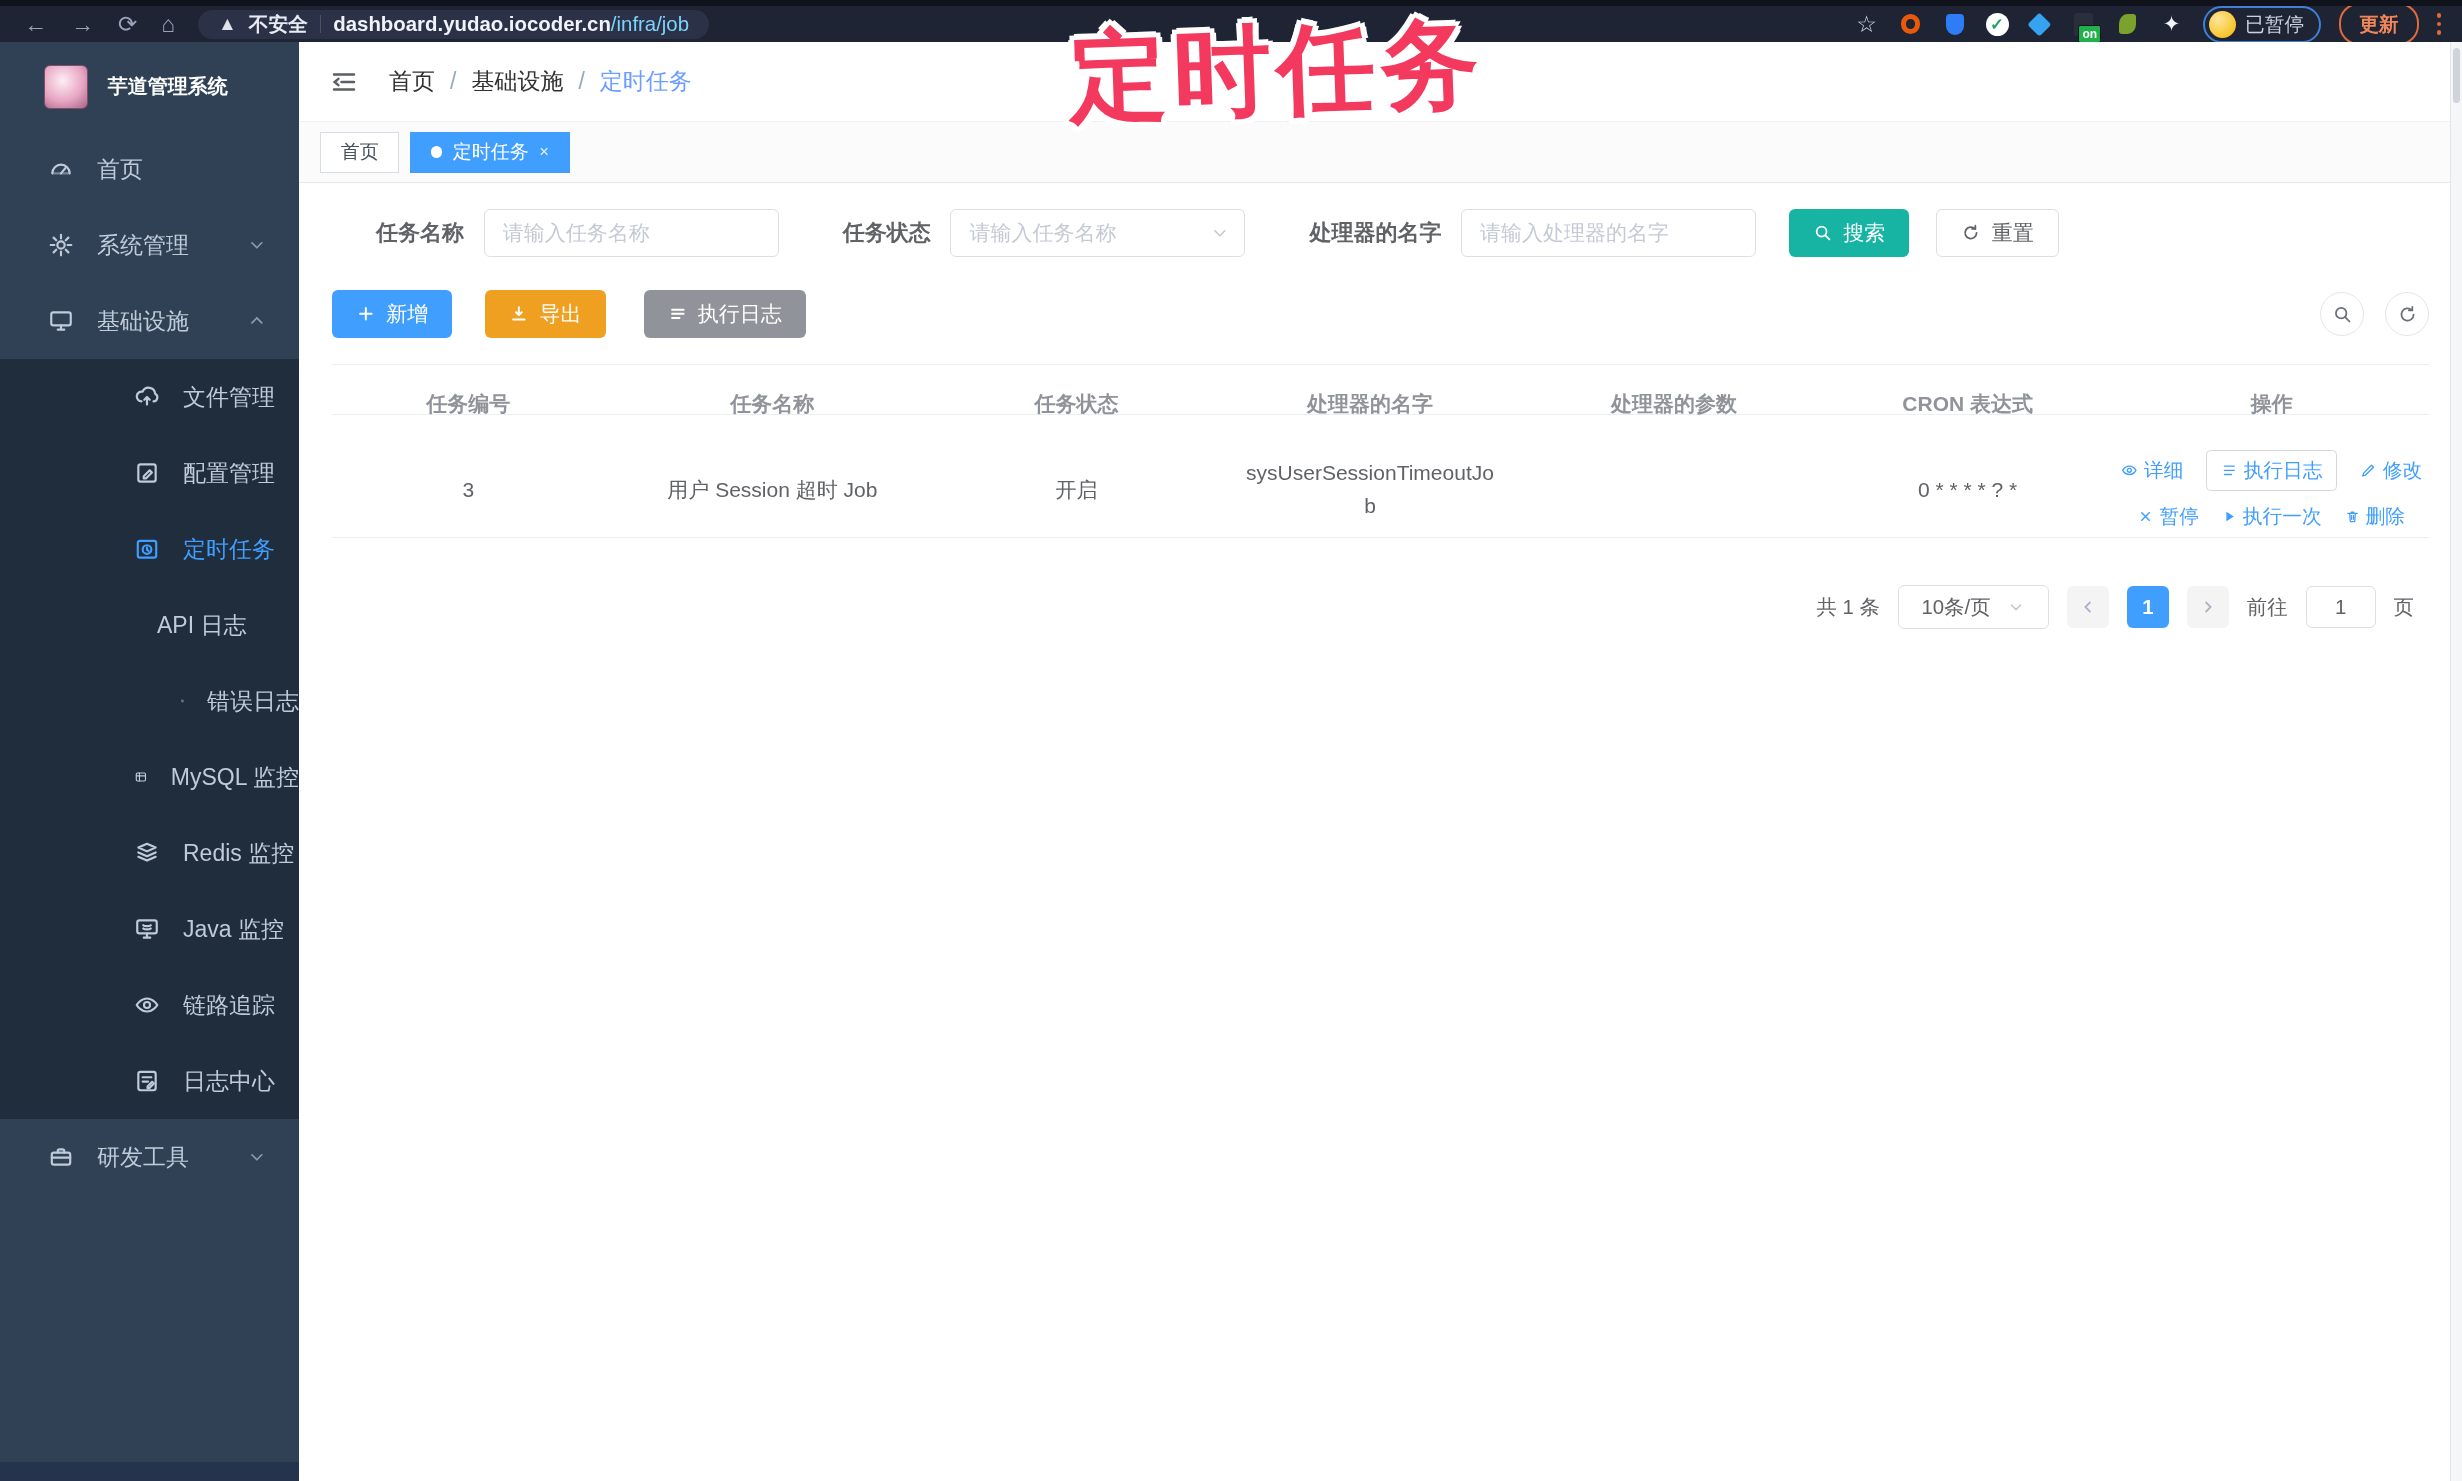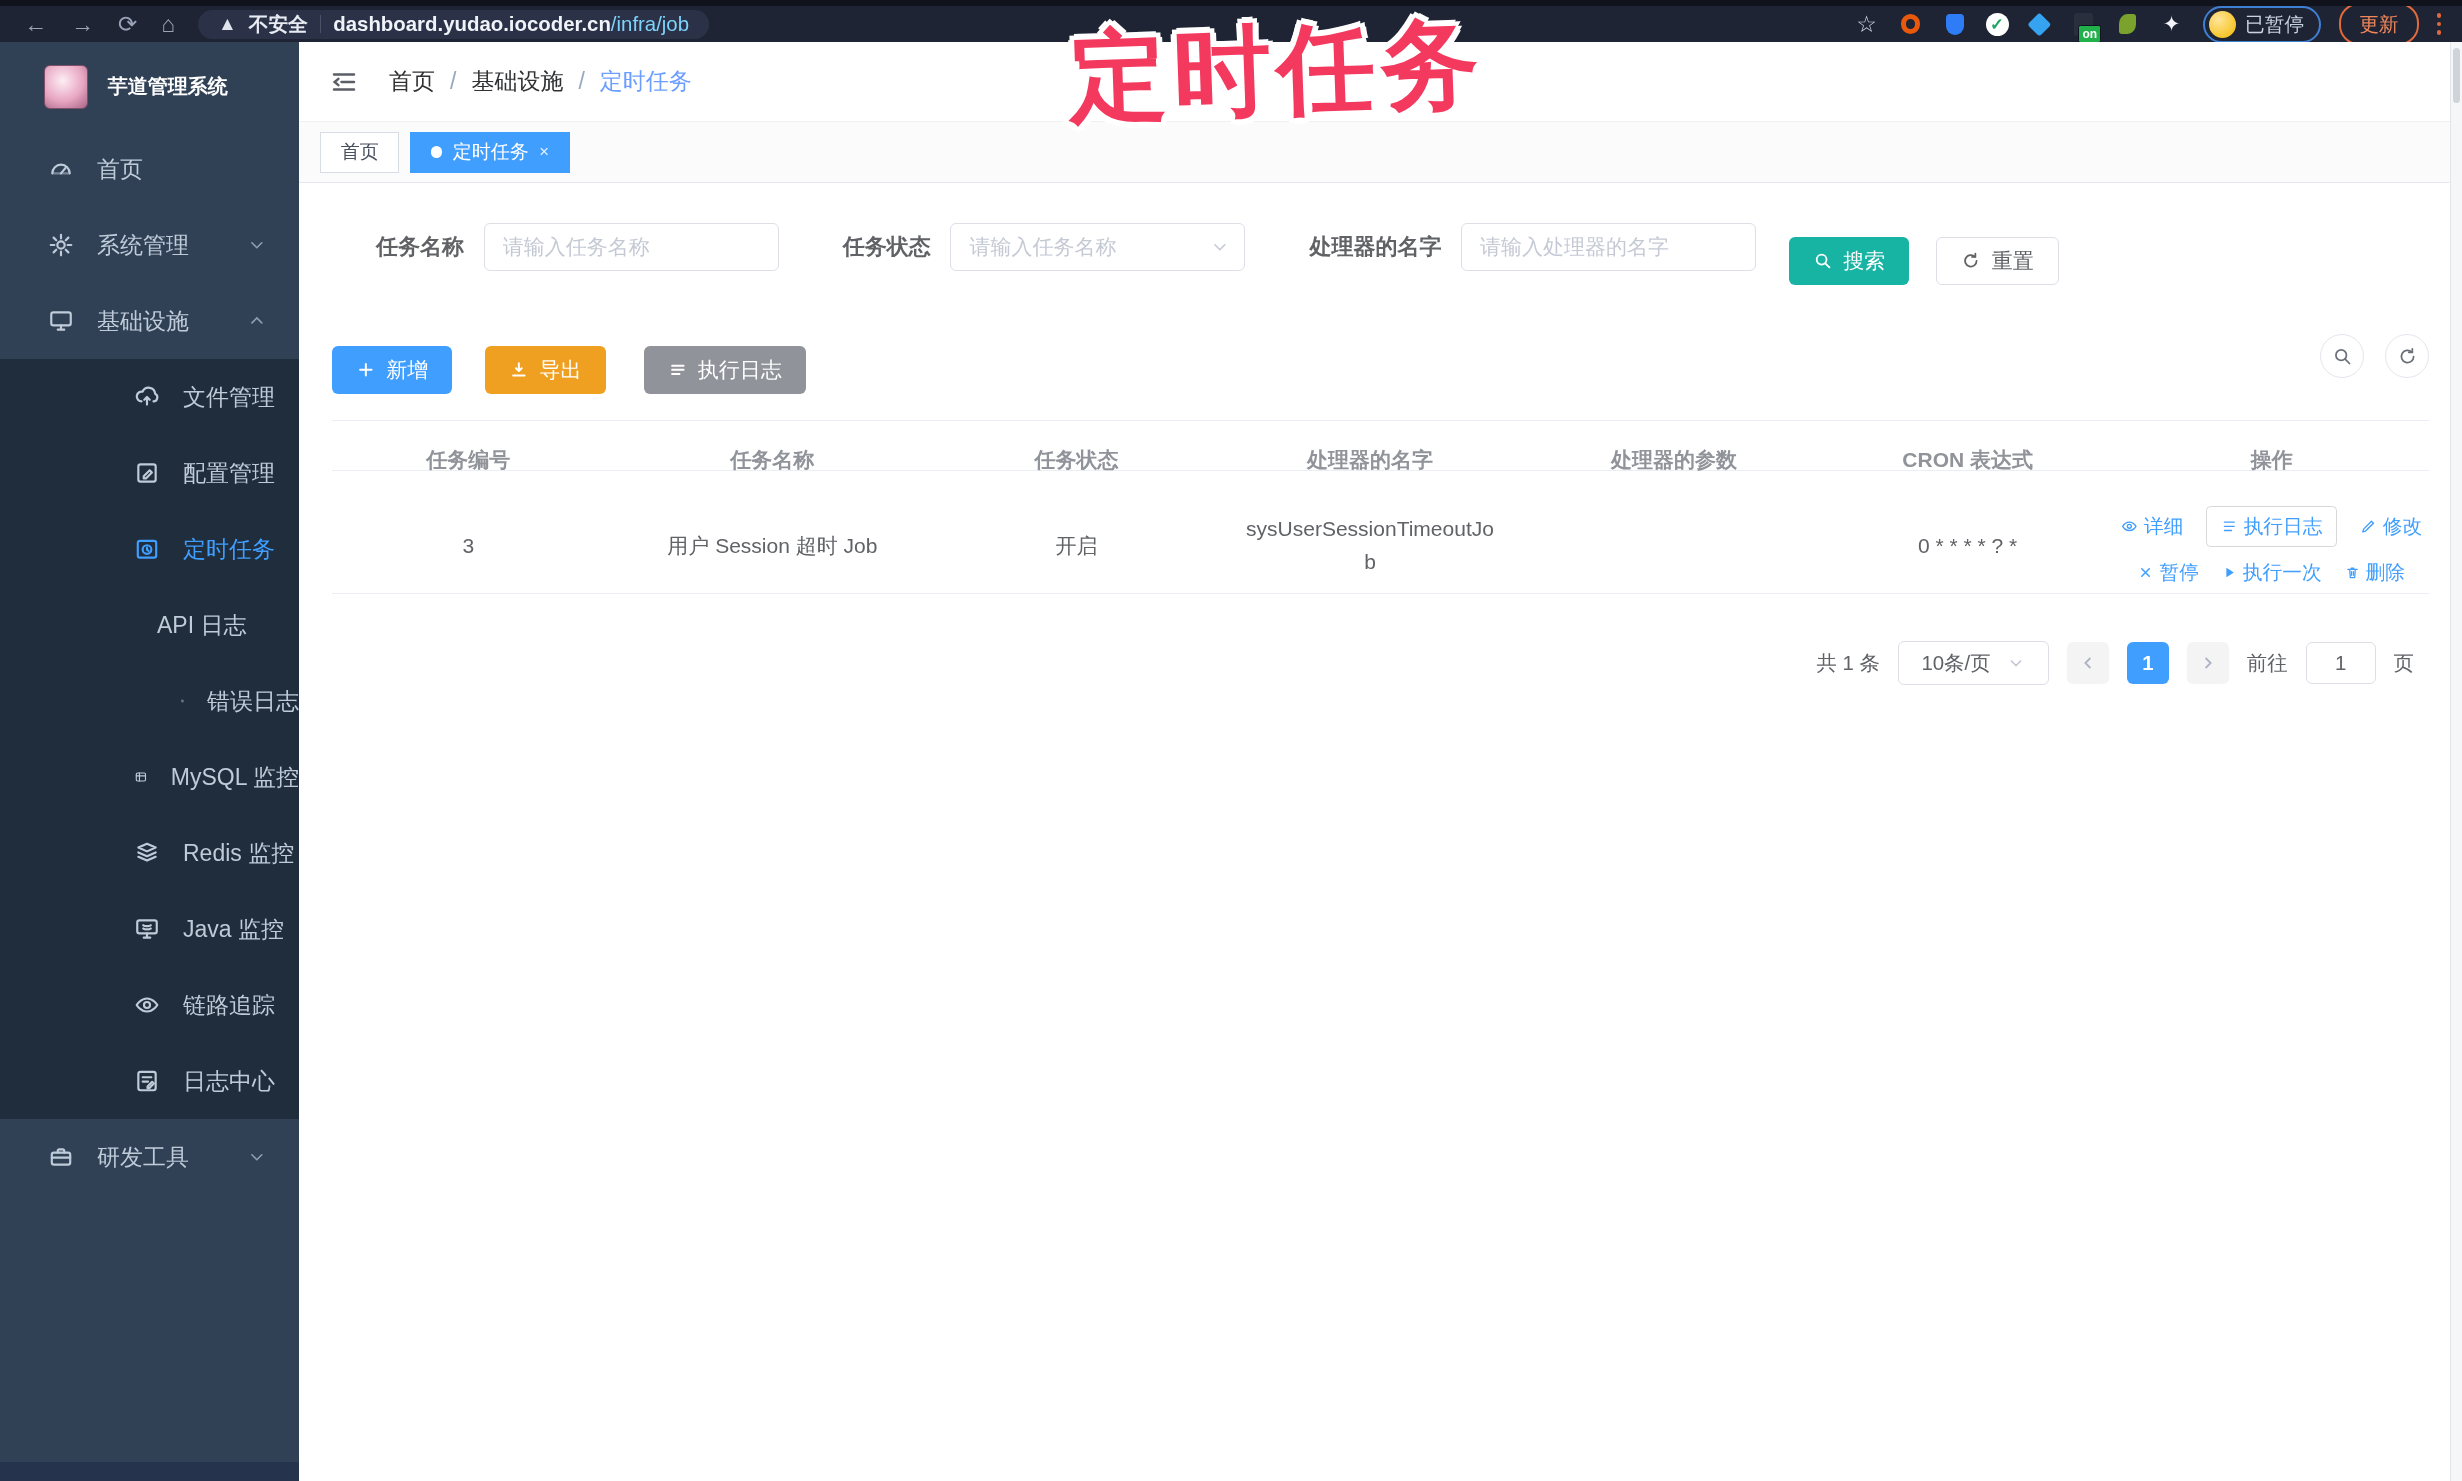--- a/index.html
+++ b/index.html
@@ -27,21 +27,21 @@
   .shield { width:18px; height:21px; background:#2f7df6; border-radius:3.8px 3.8px 9px 9px; }
   .checkc { width:23px; height:23px; background:#fff; border-radius:50%; display:flex; align-items:center; justify-content:center; color:#21a366; font-size:16.7px; font-weight:bold; }
   .gem { width:16.7px; height:16.7px; background:#35a3f0; transform:rotate(45deg); border-radius:3px; }
   .darkbox { width:19.7px; height:23px; background:#2a2f3d; border-radius:3px; }
   .on-badge { position:absolute; bottom:-6px; right:-4.5px; background:#21b14b; color:#fff; font-size:12px; font-weight:bold; padding:0.8px 3px; border-radius:2.3px; border:1.5px solid #0f1320; }
   .leaf { width:16.7px; height:19.7px; background:#7aa22c; border-radius:50% 3px 50% 3px; }
   .paw { color:#f2f4f8; font-size:21px; }
   .paused-pill { display:flex; align-items:center; gap:9px; border:2.3px solid #3f7fd4; border-radius:21px; padding:3px 15px 3px 4.5px; }
   .emoji-face { width:27px; height:27px; border-radius:50%; background:radial-gradient(circle at 35% 32%, #ffe59a, #f6c62d 70%, #d9a51a); }
   .paused-label { color:#c9d2e2; font-size:19.7px; }
-  .update-pill { border:2.3px solid #e06a3a; border-radius:19.7px; padding:5.3px 18px; color:#f0875a; font-size:19.7px; font-weight:normal; }
+  .update-pill { border:2.3px solid #e06a3a; border-radius:19.7px; padding:5.3px 18px; color:#f0875a; font-size:19.7px; font-weight:bold; }
   .kebab { display:flex; flex-direction:column; gap:3.8px; }
   .kebab i { width:4.5px; height:4.5px; border-radius:50%; background:#e06a3a; }
 
   
   .window { display:flex; height:1440px; }
 
   
   .sidebar { width:299px; flex-shrink:0; background:#304156; color:#bfcbd9; display:flex; flex-direction:column; }
   .logo-row { height:89px; display:flex; align-items:center; padding-left:44px; gap:19.7px; }
   .logo-img { width:44px; height:44px; border-radius:6px; background:radial-gradient(circle at 42% 35%, #fdeef4, #e8a7c3 55%, #a86487); border:1.5px solid #7d4f68; }
@@ -77,21 +77,21 @@
   .content { flex:1; background:#fff; padding-top:26px; }
 
   
   .filter-row { display:flex; align-items:center; margin-left:77px; font-size:22px; color:#606266; }
   .f-label { font-weight:bold; margin-right:19.7px; white-space:nowrap; }
   .inp { width:295px; height:48px; border:1.5px solid #dcdfe6; border-radius:6px; padding:0 18px; font-size:21px; color:#606266; font-family:"Liberation Sans", sans-serif; outline:none; background:#fff; }
   .inp::placeholder { color:#c4c9d4; }
   .sel { width:295px; height:48px; border:1.5px solid #dcdfe6; border-radius:6px; padding:0 15px 0 18px; display:flex; align-items:center; background:#fff; }
   .sel-placeholder { color:#c4c9d4; font-size:21px; flex:1; }
   .gap-l { margin-left:64px; }
-  .btn { height:48px; border:none; border-radius:6px; display:inline-flex; align-items:center; justify-content:flex-start; gap:10.6px; font-size:21px; padding:0 24px; font-family:"Liberation Sans", sans-serif; color:#fff;margin-top:28px; }
+  .btn { height:48px; border:none; border-radius:6px; display:inline-flex; align-items:center; justify-content:flex-start; gap:10.6px; font-size:21px; padding:0 24px; font-family:"Liberation Sans", sans-serif; color:#fff; }
   .btn-search { background:#17b3a3; margin-left:33px; }
   .btn-reset { background:#fff; border:1.5px solid #dcdfe6; color:#606266; margin-left:27px; }
 
   
   .toolbar-row { display:flex; align-items:center; margin:33px 33px 0 33px; }
   .btn-add { background:#409eff; }
   .btn-export { background:#f0a020; margin-left:33px; }
   .btn-exec { background:#909399; margin-left:38px; }
   .round-btns { margin-left:auto; display:flex; gap:21px; }
   .round { width:44px; height:44px; border-radius:50%; border:1.5px solid #e3e6ec; background:#fff; color:#6a6f78; display:flex; align-items:center; justify-content:center; }

